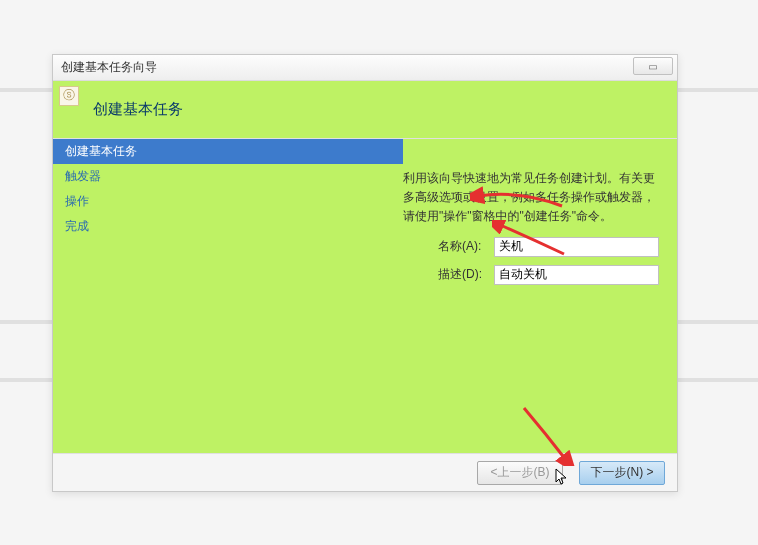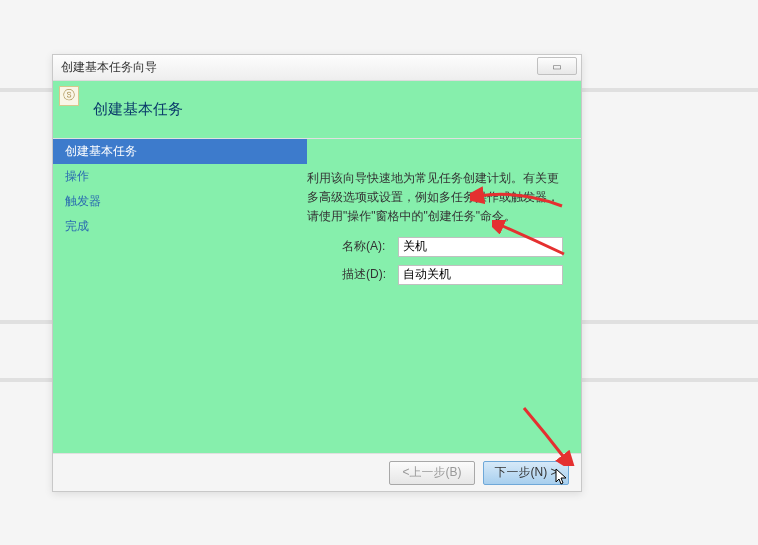--- a/index.html
+++ b/index.html
@@ -16,23 +16,23 @@
       position: absolute;
       left: 0;
       right: 0;
       height: 4px;
       background: #e0e0e0;
     }
     .dialog {
       position: absolute;
       left: 52px;
       top: 54px;
-      width: 530px;
+      width: 626px;
       height: 438px;
-      background: #86efac;
+      background: #bef264;
       border: 1px solid #c8c8c8;
       box-shadow: 0 2px 8px rgba(0,0,0,0.1);
     }
     .titlebar {
       height: 26px;
       background: linear-gradient(#fdfdfd, #eeeeee);
       border-bottom: 1px solid #dcdcdc;
       display: flex;
       align-items: center;
       padding-left: 8px;
@@ -127,21 +127,21 @@
       font-size: 12px;
       background: #fff;
     }
     .button-bar {
       height: 38px;
       border-top: 1px solid #e0e0e0;
       display: flex;
       justify-content: flex-end;
       align-items: center;
       padding-right: 12px;
-      gap: 8px;
+      gap: 16px;
       background: #f5f5f5;
     }
     .btn {
       height: 24px;
       min-width: 86px;
       border: 1px solid #a8a8a8;
       background: linear-gradient(#fbfbfb,#e6e6e6);
       border-radius: 2px;
       font-family: inherit;
       font-size: 12px;
@@ -190,24 +190,24 @@
     </div>
     <div class="header-title">创建基本任务</div>
   </div>
 
   <div class="content">
     <div class="sidebar">
       <div class="sidebar-item active">
         <span>创建基本任务</span>
       </div>
       <div class="sidebar-item">
+        <span>触发器</span>
+      </div>
+      <div class="sidebar-item">
         <span>操作</span>
-      </div>
-      <div class="sidebar-item">
-        <span>触发器</span>
       </div>
       <div class="sidebar-item">
         <span>完成</span>
       </div>
     </div>
 
     <div class="form-area">
       <div class="intro-text">利用该向导快速地为常见任务创建计划。有关更多高级选项或设置，例如多任务操作或触发器，请使用"操作"窗格中的"创建任务"命令。</div>
 
       <div class="field-row">

